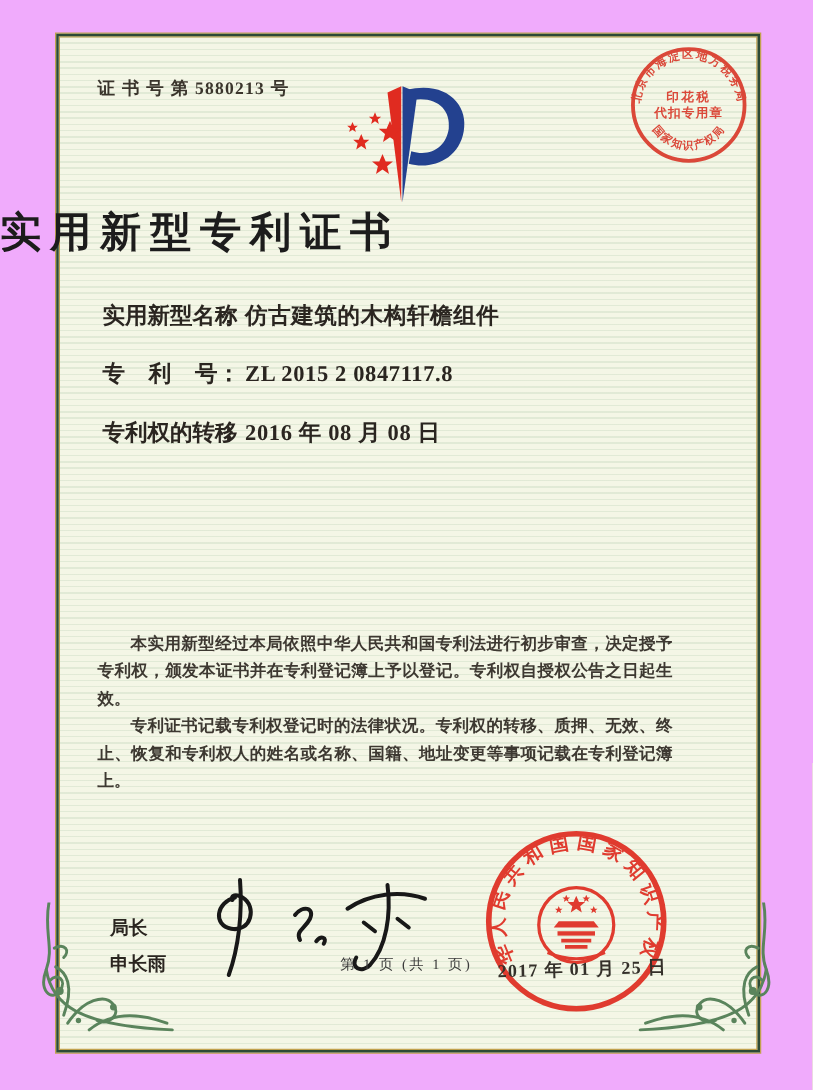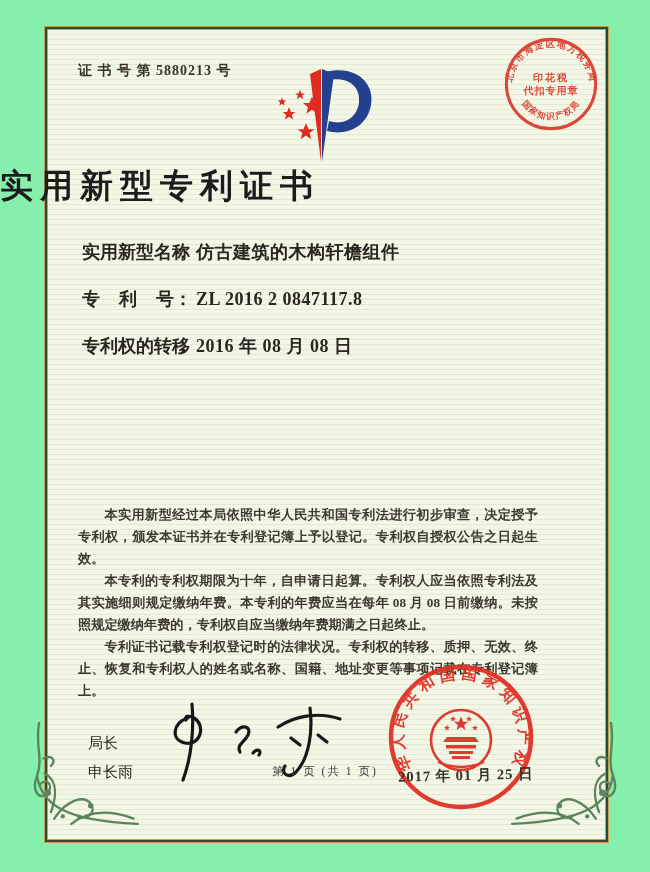--- a/index.html
+++ b/index.html
@@ -1,18 +1,18 @@
 <!DOCTYPE html>
 <html><head>
 <meta charset="utf-8">
 <style>
   html,body{margin:0;padding:0;background:#e8e4d4;}
   .page{
     position:relative;width:650px;height:872px;margin:0 auto;
-    background:#86efac;overflow:hidden;
+    background:#f0abfc;overflow:hidden;
     font-family:"Liberation Serif","DejaVu Serif",serif;
   }
   
   .frame{
     position:absolute;left:45px;top:27px;width:559px;height:811px;
     border:2px solid #2d4a36;
     box-shadow:0 0 0 1px #c1a14e, inset 0 0 0 1px #c1a14e;
     background-color:#f4f6e6;
     background-image:repeating-linear-gradient(
       0deg,
@@ -39,21 +39,21 @@
     display:flex;flex-direction:column;gap:30px;}
   .field-row{font-size:18px;font-weight:700;color:#2a2520;line-height:17px;white-space:nowrap;}
   .flabel{display:inline-block;width:92px;text-align:justify;text-align-last:justify;vertical-align:top;}
   .fsep{display:inline-block;margin-right:4px;}
   .fvalue{letter-spacing:.5px;}
 
   .paras{position:absolute;left:78px;top:504px;width:460px;
     font-size:13.2px;line-height:22px;color:#3d3831;text-align:justify;}
   .paras p{margin:0;text-indent:2em;font-weight:bold;}
 
-  .issuer{position:absolute;left:88px;top:729px;font-size:15px;font-weight:400;
+  .issuer{position:absolute;left:88px;top:729px;font-size:15px;font-weight:700;
     color:#2a2520;line-height:29px;}
   .signature{position:absolute;left:158px;top:700px;width:200px;height:88px;}
 
   .official-seal{position:absolute;left:386px;top:662px;width:150px;height:150px;opacity:.95;}
   .seal-date{
     position:absolute;left:398px;top:766px;font-size:14.5px;font-weight:700;
     color:#34302a;letter-spacing:1px;transform:rotate(-1.5deg);white-space:nowrap;
   }
 
   .footer{
@@ -129,30 +129,29 @@
     <text x="50" y="60" text-anchor="middle" font-size="10.5" fill="#d93a2b" font-weight="700" letter-spacing="1">代扣专用章</text>
   </svg>
 
   <div class="title">实用新型专利证书</div>
 
   <div class="fields">
     <div class="field-row">
       <span class="flabel">实用新型名称</span><span class="fsep">：</span><span class="fvalue">仿古建筑的木构轩檐组件</span>
     </div>
     <div class="field-row">
-      <span class="flabel">专利号</span><span class="fsep">：</span><span class="fvalue">ZL 2016 2 0847117.8</span>
+      <span class="flabel">专利号</span><span class="fsep">：</span><span class="fvalue">ZL 2015 2 0847117.8</span>
     </div>
     <div class="field-row">
       <span class="flabel">专利权的转移</span><span class="fsep">：</span><span class="fvalue">2016 年 08 月 08 日</span>
     </div>
   </div>
 
   <div class="paras">
     <p>本实用新型经过本局依照中华人民共和国专利法进行初步审查，决定授予专利权，颁发本证书并在专利登记簿上予以登记。专利权自授权公告之日起生效。</p>
-    <p>本专利的专利权期限为十年，自申请日起算。专利权人应当依照专利法及其实施细则规定缴纳年费。本专利的年费应当在每年 08 月 08 日前缴纳。未按照规定缴纳年费的，专利权自应当缴纳年费期满之日起终止。</p>
     <p>专利证书记载专利权登记时的法律状况。专利权的转移、质押、无效、终止、恢复和专利权人的姓名或名称、国籍、地址变更等事项记载在专利登记簿上。</p>
   </div>
 
   <div class="issuer">
     <div>局长</div>
     <div>申长雨</div>
   </div>
 
   <svg class="signature" viewBox="0 0 200 88">
     <g fill="none" stroke="#181818" stroke-width="3.2" stroke-linecap="round" stroke-linejoin="round">

